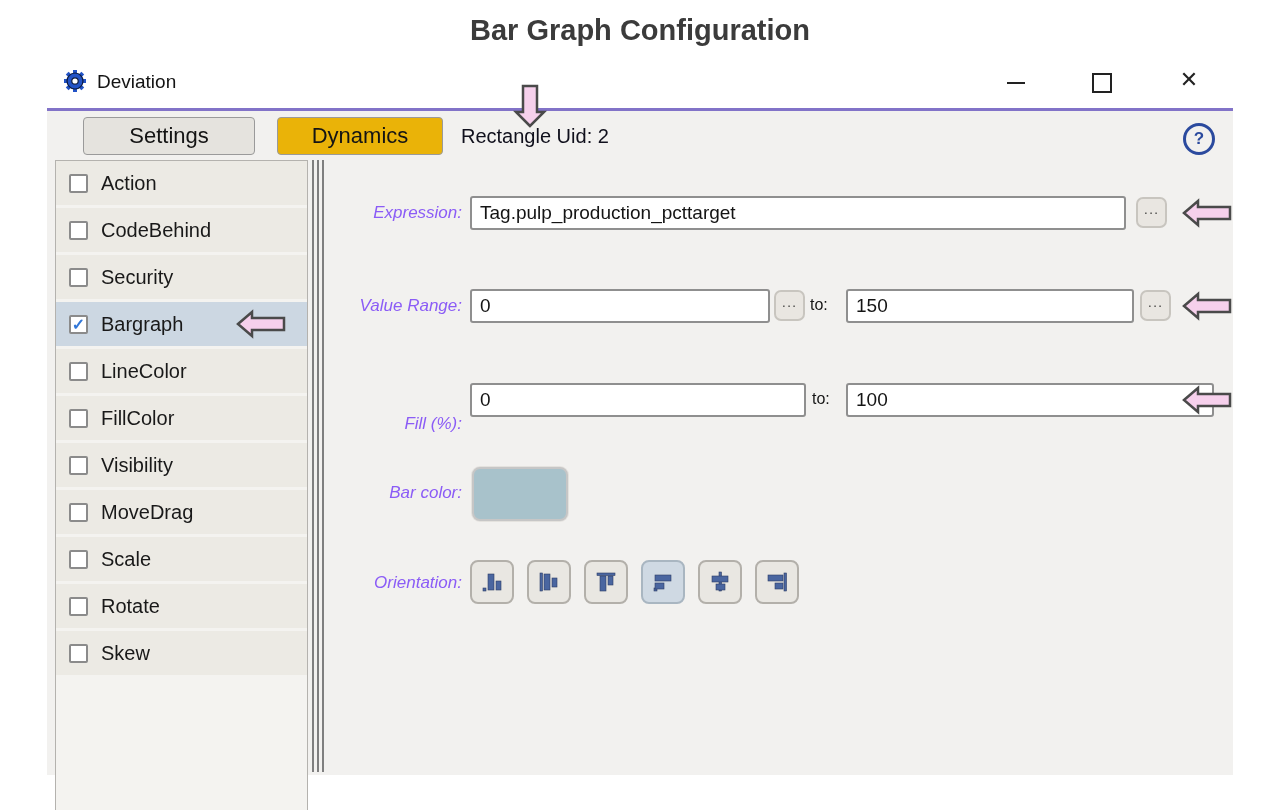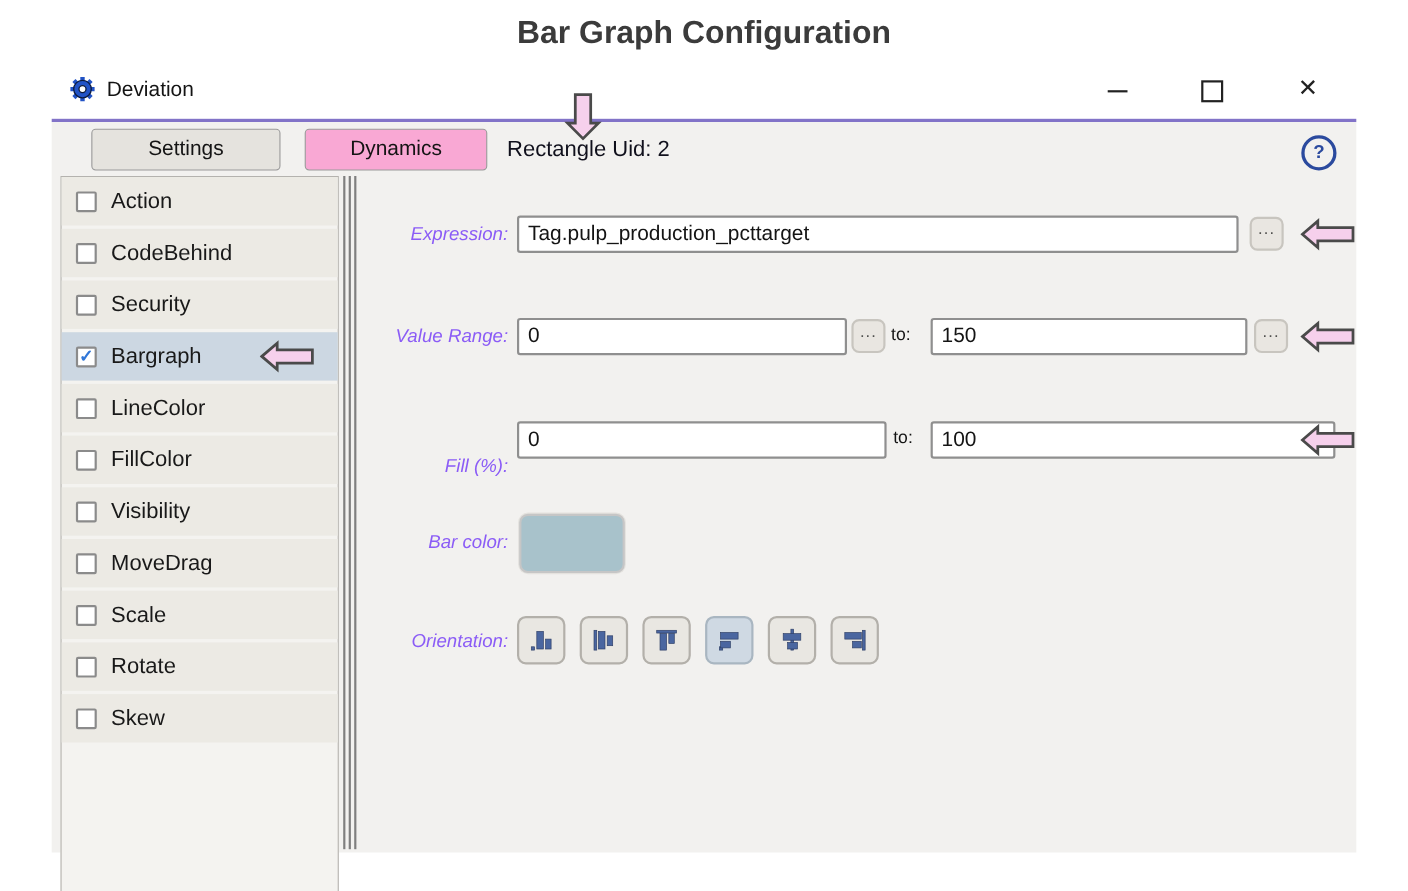--- a/index.html
+++ b/index.html
@@ -18,23 +18,23 @@
   .btn-close{left:1130px;top:8px;width:24px;height:28px;font-size:22px;color:#222;text-align:center;line-height:28px;}
   .titlebar .hit{cursor:default;}
 
   
   .accent-line{left:47px;top:108px;width:1186px;height:3px;background:#8273c8;}
 
   
   .dialog{left:47px;top:111px;width:1186px;height:664px;background:#f2f1ef;}
 
   
-  .tab{height:38px;border:1px solid #9a9a9a;border-radius:4px;font-size:19px;color:#141414;display:flex;align-items:center;justify-content:center;box-sizing:border-box;}
+  .tab{height:38px;border:1px solid #9a9a9a;border-radius:4px;font-size:22px;color:#141414;display:flex;align-items:center;justify-content:center;box-sizing:border-box;}
   .tab-settings{left:36px;top:6px;width:172px;background:#e5e3de;}
-  .tab-dynamics{left:230px;top:6px;width:166px;background:#f9a8d4;}
+  .tab-dynamics{left:230px;top:6px;width:166px;background:#eab308;}
   .uid-text{left:414px;top:14px;font-size:20px;color:#10101c;}
   .help{left:1136px;top:12px;width:26px;height:26px;border:3px solid #2b4a9e;border-radius:50%;color:#2b4a9e;font-size:17px;font-weight:bold;text-align:center;line-height:26px;box-sizing:content-box;}
 
   
   .listbox{left:8px;top:49px;width:253px;height:712px;background:#f4f3f0;border:1px solid #b4b2ae;box-sizing:border-box;}
   .row{position:relative;height:44px;margin-bottom:3px;background:#eceae4;display:flex;align-items:center;}
   .row.selected{background:#ccd7e2;}
   .checkbox{position:absolute;left:13px;width:19px;height:19px;background:#fff;border:2px solid #8b8b8b;border-radius:2px;box-sizing:border-box;text-align:center;line-height:15px;font-size:16px;font-weight:bold;color:#3177d8;}
   .row-label{position:absolute;left:45px;font-size:20px;color:#191919;}
   .scroll-groove{left:312px;top:160px;width:12px;height:612px;}

